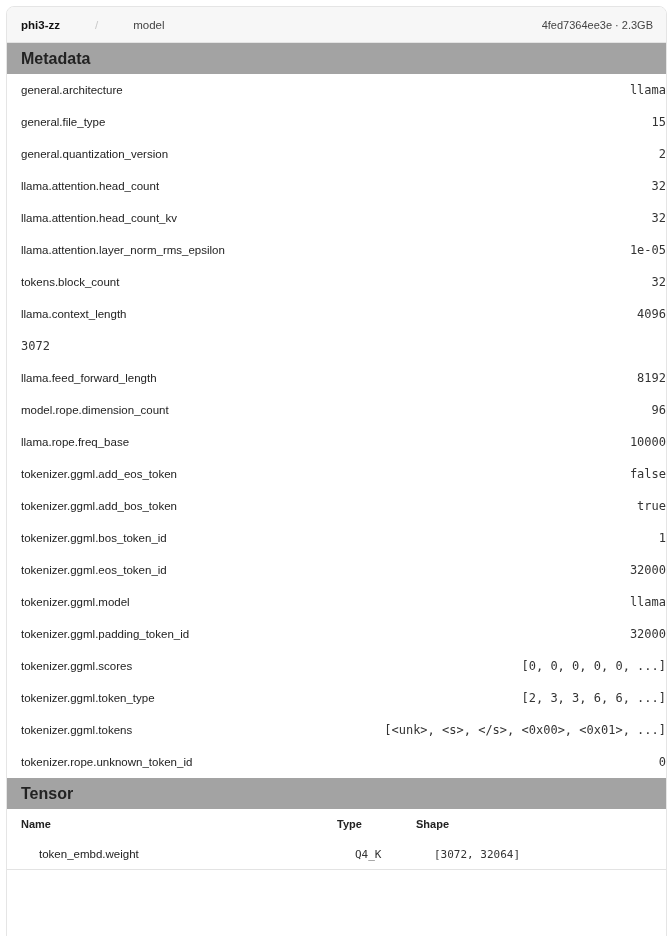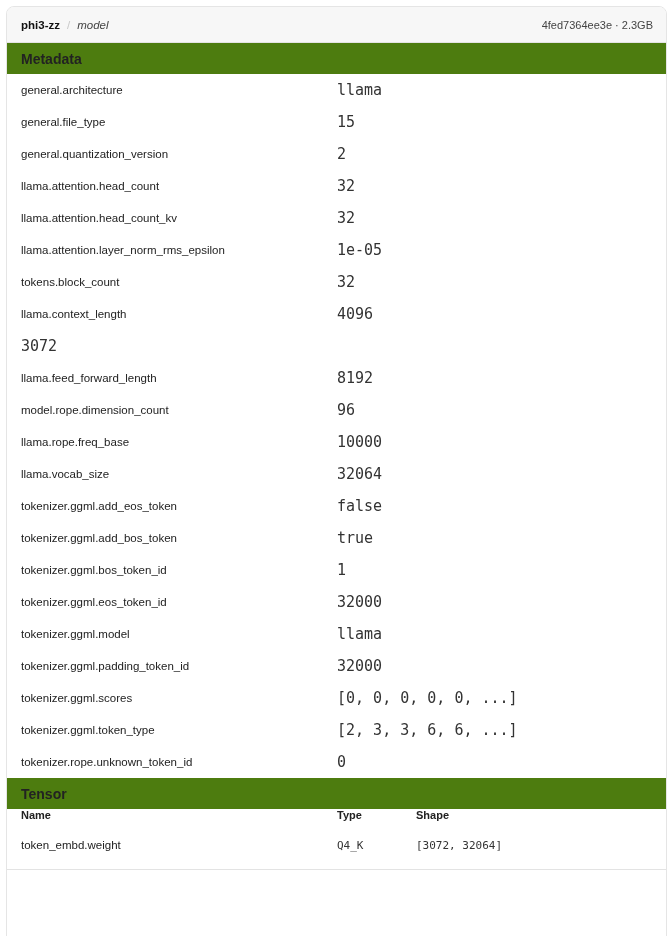--- a/index.html
+++ b/index.html
@@ -1,33 +1,33 @@
 <!DOCTYPE html>
 <html><head>
 <meta charset="utf-8">
 <style>
   html, body { margin: 0; padding: 0; background: #ffffff; }
   body { width: 670px; height: 936px; overflow: hidden; font-family: "Liberation Sans", sans-serif; color: #111; }
   .card { position: absolute; left: 6px; top: 6px; width: 659px; height: 940px; border: 1px solid #e5e5e5; border-radius: 8px; overflow: hidden; background: #fff; }
   .header { height: 35px; background: #f7f7f7; border-bottom: 1px solid #e3e3e3; display: flex; align-items: center; justify-content: space-between; padding: 0 13px 0 14px; font-size: 11.5px; }
-  .crumb { display: flex; align-items: flex-start; }
+  .crumb { display: flex; align-items: flex-start; gap: 28px; }
   .crumb .owner { font-weight: 600; color: #111; }
   .crumb .sep { color: #c8c8c8; margin: 0 7px; }
-  .crumb .model { color: #444; font-style: italic; }
+  .crumb .model { color: #444; }
   .hdr-right { color: #444; font-size: 11px; }
-  .section { height: 31px; background: #4d7c0f; display: flex; align-items: center; padding-left: 14px; font-size: 14px; font-weight: 600; color: #222; }
-  .row { height: 32px; display: flex; align-items: center; padding-left: 14px; font-size: 11.5px; }
+  .section { height: 31px; background: #a3a3a3; display: flex; align-items: center; padding-left: 14px; font-size: 16px; font-weight: 600; color: #222; }
+  .row { height: 32px; display: flex; align-items: center; padding-left: 14px; font-size: 11.5px; justify-content: space-between; }
   .row .k { width: 316px; color: #222; }
-  .row .v { font-family: "DejaVu Sans Mono", monospace; font-size: 15px; color: #333; }
-  .trow { height: 30px; display: flex; padding-left: 14px; font-size: 11px; }
+  .row .v { font-family: "DejaVu Sans Mono", monospace; font-size: 12px; color: #333; }
+  .trow { height: 30px; display: flex; align-items: center; padding-left: 14px; font-size: 11px; }
   .trow .c1 { width: 316px; }
   .trow .c2 { width: 79px; }
   .trow.head { font-weight: 600; color: #222; }
   .trow.data { height: 30px; border-bottom: 1px solid #e3e3e3; }
-  .trow.data .c1 { color: #222; font-size: 11.5px; }
+  .trow.data .c1 { color: #222; font-size: 11.5px; margin-left: 18px; }
   .trow.data .c2, .trow.data .c3 { font-family: "DejaVu Sans Mono", monospace; color: #333; }
 </style>
 </head>
 <body>
 
 <div class="card">
   <div class="header">
     <div class="crumb">
       <span class="owner">phi3-zz</span>
       <span class="sep">/</span>
@@ -79,24 +79,20 @@
       </div>
       <div class="row">
         <span class="k">model.rope.dimension_count</span>
         <span class="v">96</span>
       </div>
       <div class="row">
         <span class="k">llama.rope.freq_base</span>
         <span class="v">10000</span>
       </div>
       <div class="row">
-        <span class="k">llama.vocab_size</span>
-        <span class="v">32064</span>
-      </div>
-      <div class="row">
         <span class="k">tokenizer.ggml.add_eos_token</span>
         <span class="v">false</span>
       </div>
       <div class="row">
         <span class="k">tokenizer.ggml.add_bos_token</span>
         <span class="v">true</span>
       </div>
       <div class="row">
         <span class="k">tokenizer.ggml.bos_token_id</span>
         <span class="v">1</span>
@@ -115,20 +111,24 @@
       </div>
       <div class="row">
         <span class="k">tokenizer.ggml.scores</span>
         <span class="v">[0, 0, 0, 0, 0, ...]</span>
       </div>
       <div class="row">
         <span class="k">tokenizer.ggml.token_type</span>
         <span class="v">[2, 3, 3, 6, 6, ...]</span>
       </div>
       <div class="row">
+        <span class="k">tokenizer.ggml.tokens</span>
+        <span class="v">[&lt;unk&gt;, &lt;s&gt;, &lt;/s&gt;, &lt;0x00&gt;, &lt;0x01&gt;, ...]</span>
+      </div>
+      <div class="row">
         <span class="k">tokenizer.rope.unknown_token_id</span>
         <span class="v">0</span>
       </div>
     </div>
 
   <div class="section">Tensor</div>
   <div class="trow head">
     <span class="c1">Name</span>
     <span class="c2">Type</span>
     <span class="c3">Shape</span>

